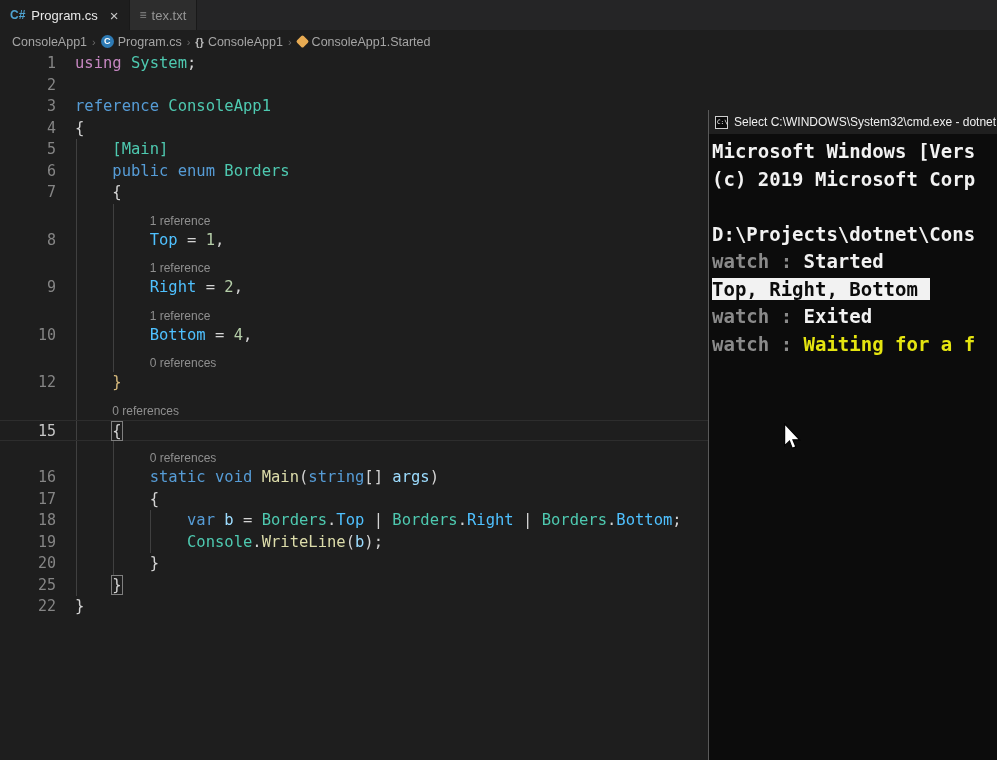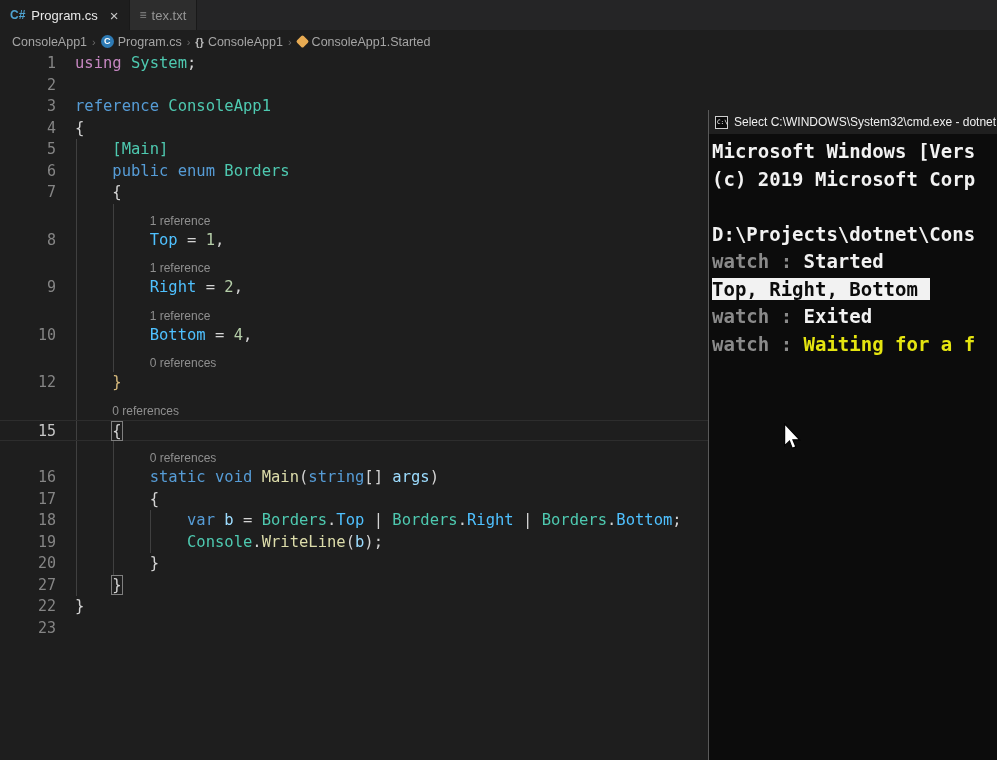--- a/index.html
+++ b/index.html
@@ -117,23 +117,22 @@
       <div class="row lens"><span class="guide" style="left: 75.5px;"></span><span class="guide" style="left: 112.8px;"></span><span class="lens-text" style="margin-left: 74.64px; color: rgb(143, 143, 143);">0 references</span></div>
       <div class="row"><span class="guide" style="left: 75.5px;"></span><span class="gutter">12</span><span style="color: rgb(212, 212, 212);">    </span><span style="color: rgb(215, 186, 125);">}</span></div>
       <div class="row lens"><span class="guide" style="left: 75.5px;"></span><span class="lens-text" style="margin-left: 37.32px; color: rgb(143, 143, 143);">0 references</span></div>
       <div class="row current"><span class="guide" style="left: 75.5px;"></span><span class="gutter">15</span><span style="color: rgb(212, 212, 212);">    </span><span class="boxed" style="color: rgb(212, 212, 212);">{</span></div>
       <div class="row lens"><span class="guide" style="left: 75.5px;"></span><span class="guide" style="left: 112.8px;"></span><span class="lens-text" style="margin-left: 74.64px; color: rgb(143, 143, 143);">0 references</span></div>
       <div class="row"><span class="guide" style="left: 75.5px;"></span><span class="guide" style="left: 112.8px;"></span><span class="gutter">16</span><span style="color: rgb(212, 212, 212);">        </span><span style="color: rgb(86, 156, 214);">static</span><span style="color: rgb(212, 212, 212);"> </span><span style="color: rgb(86, 156, 214);">void</span><span style="color: rgb(212, 212, 212);"> </span><span style="color: rgb(220, 220, 170);">Main</span><span style="color: rgb(212, 212, 212);">(</span><span style="color: rgb(86, 156, 214);">string</span><span style="color: rgb(212, 212, 212);">[] </span><span style="color: rgb(156, 220, 254);">args</span><span style="color: rgb(212, 212, 212);">)</span></div>
       <div class="row"><span class="guide" style="left: 75.5px;"></span><span class="guide" style="left: 112.8px;"></span><span class="gutter">17</span><span style="color: rgb(212, 212, 212);">        {</span></div>
       <div class="row"><span class="guide" style="left: 75.5px;"></span><span class="guide" style="left: 112.8px;"></span><span class="guide" style="left: 150.1px;"></span><span class="gutter">18</span><span style="color: rgb(212, 212, 212);">            </span><span style="color: rgb(86, 156, 214);">var</span><span style="color: rgb(212, 212, 212);"> </span><span style="color: rgb(156, 220, 254);">b</span><span style="color: rgb(212, 212, 212);"> = </span><span style="color: rgb(78, 201, 176);">Borders</span><span style="color: rgb(212, 212, 212);">.</span><span style="color: rgb(79, 193, 255);">Top</span><span style="color: rgb(212, 212, 212);"> | </span><span style="color: rgb(78, 201, 176);">Borders</span><span style="color: rgb(212, 212, 212);">.</span><span style="color: rgb(79, 193, 255);">Right</span><span style="color: rgb(212, 212, 212);"> | </span><span style="color: rgb(78, 201, 176);">Borders</span><span style="color: rgb(212, 212, 212);">.</span><span style="color: rgb(79, 193, 255);">Bottom</span><span style="color: rgb(212, 212, 212);">;</span></div>
       <div class="row"><span class="guide" style="left: 75.5px;"></span><span class="guide" style="left: 112.8px;"></span><span class="guide" style="left: 150.1px;"></span><span class="gutter">19</span><span style="color: rgb(212, 212, 212);">            </span><span style="color: rgb(78, 201, 176);">Console</span><span style="color: rgb(212, 212, 212);">.</span><span style="color: rgb(220, 220, 170);">WriteLine</span><span style="color: rgb(212, 212, 212);">(</span><span style="color: rgb(156, 220, 254);">b</span><span style="color: rgb(212, 212, 212);">);</span></div>
       <div class="row"><span class="guide" style="left: 75.5px;"></span><span class="guide" style="left: 112.8px;"></span><span class="gutter">20</span><span style="color: rgb(212, 212, 212);">        }</span></div>
-      <div class="row"><span class="guide" style="left: 75.5px;"></span><span class="gutter">27</span><span style="color: rgb(212, 212, 212);">    </span><span class="boxed" style="color: rgb(212, 212, 212);">}</span></div>
+      <div class="row"><span class="guide" style="left: 75.5px;"></span><span class="gutter">25</span><span style="color: rgb(212, 212, 212);">    </span><span class="boxed" style="color: rgb(212, 212, 212);">}</span></div>
       <div class="row"><span class="gutter">22</span><span style="color: rgb(212, 212, 212);">}</span></div>
-      <div class="row"><span class="gutter">23</span></div>
     </div>
 
   <div class="cmd">
     <div class="cmd-titlebar">
       <span class="cmd-ico">C:\</span>
       <span class="cmd-title">Select C:\WINDOWS\System32\cmd.exe - dotnet</span>
     </div>
     <div class="cmd-body"><div class="tline"><span style="color: rgb(242, 242, 242);">Microsoft Windows [Vers</span></div><div class="tline"><span style="color: rgb(242, 242, 242);">(c) 2019 Microsoft Corp</span></div><div class="tline">&nbsp;</div><div class="tline"><span style="color: rgb(242, 242, 242);">D:\Projects\dotnet\Cons</span></div><div class="tline"><span style="color: rgb(138, 138, 138);">watch : </span><span style="color: rgb(242, 242, 242);">Started</span></div><div class="tline"><span style="background: rgb(242, 242, 242); color: rgb(12, 12, 12); padding-right: 12px;">Top, Right, Bottom</span></div><div class="tline"><span style="color: rgb(138, 138, 138);">watch : </span><span style="color: rgb(242, 242, 242);">Exited</span></div><div class="tline"><span style="color: rgb(138, 138, 138);">watch : </span><span style="color: rgb(229, 229, 16);">Waiting for a f</span></div></div>
   </div>
 

